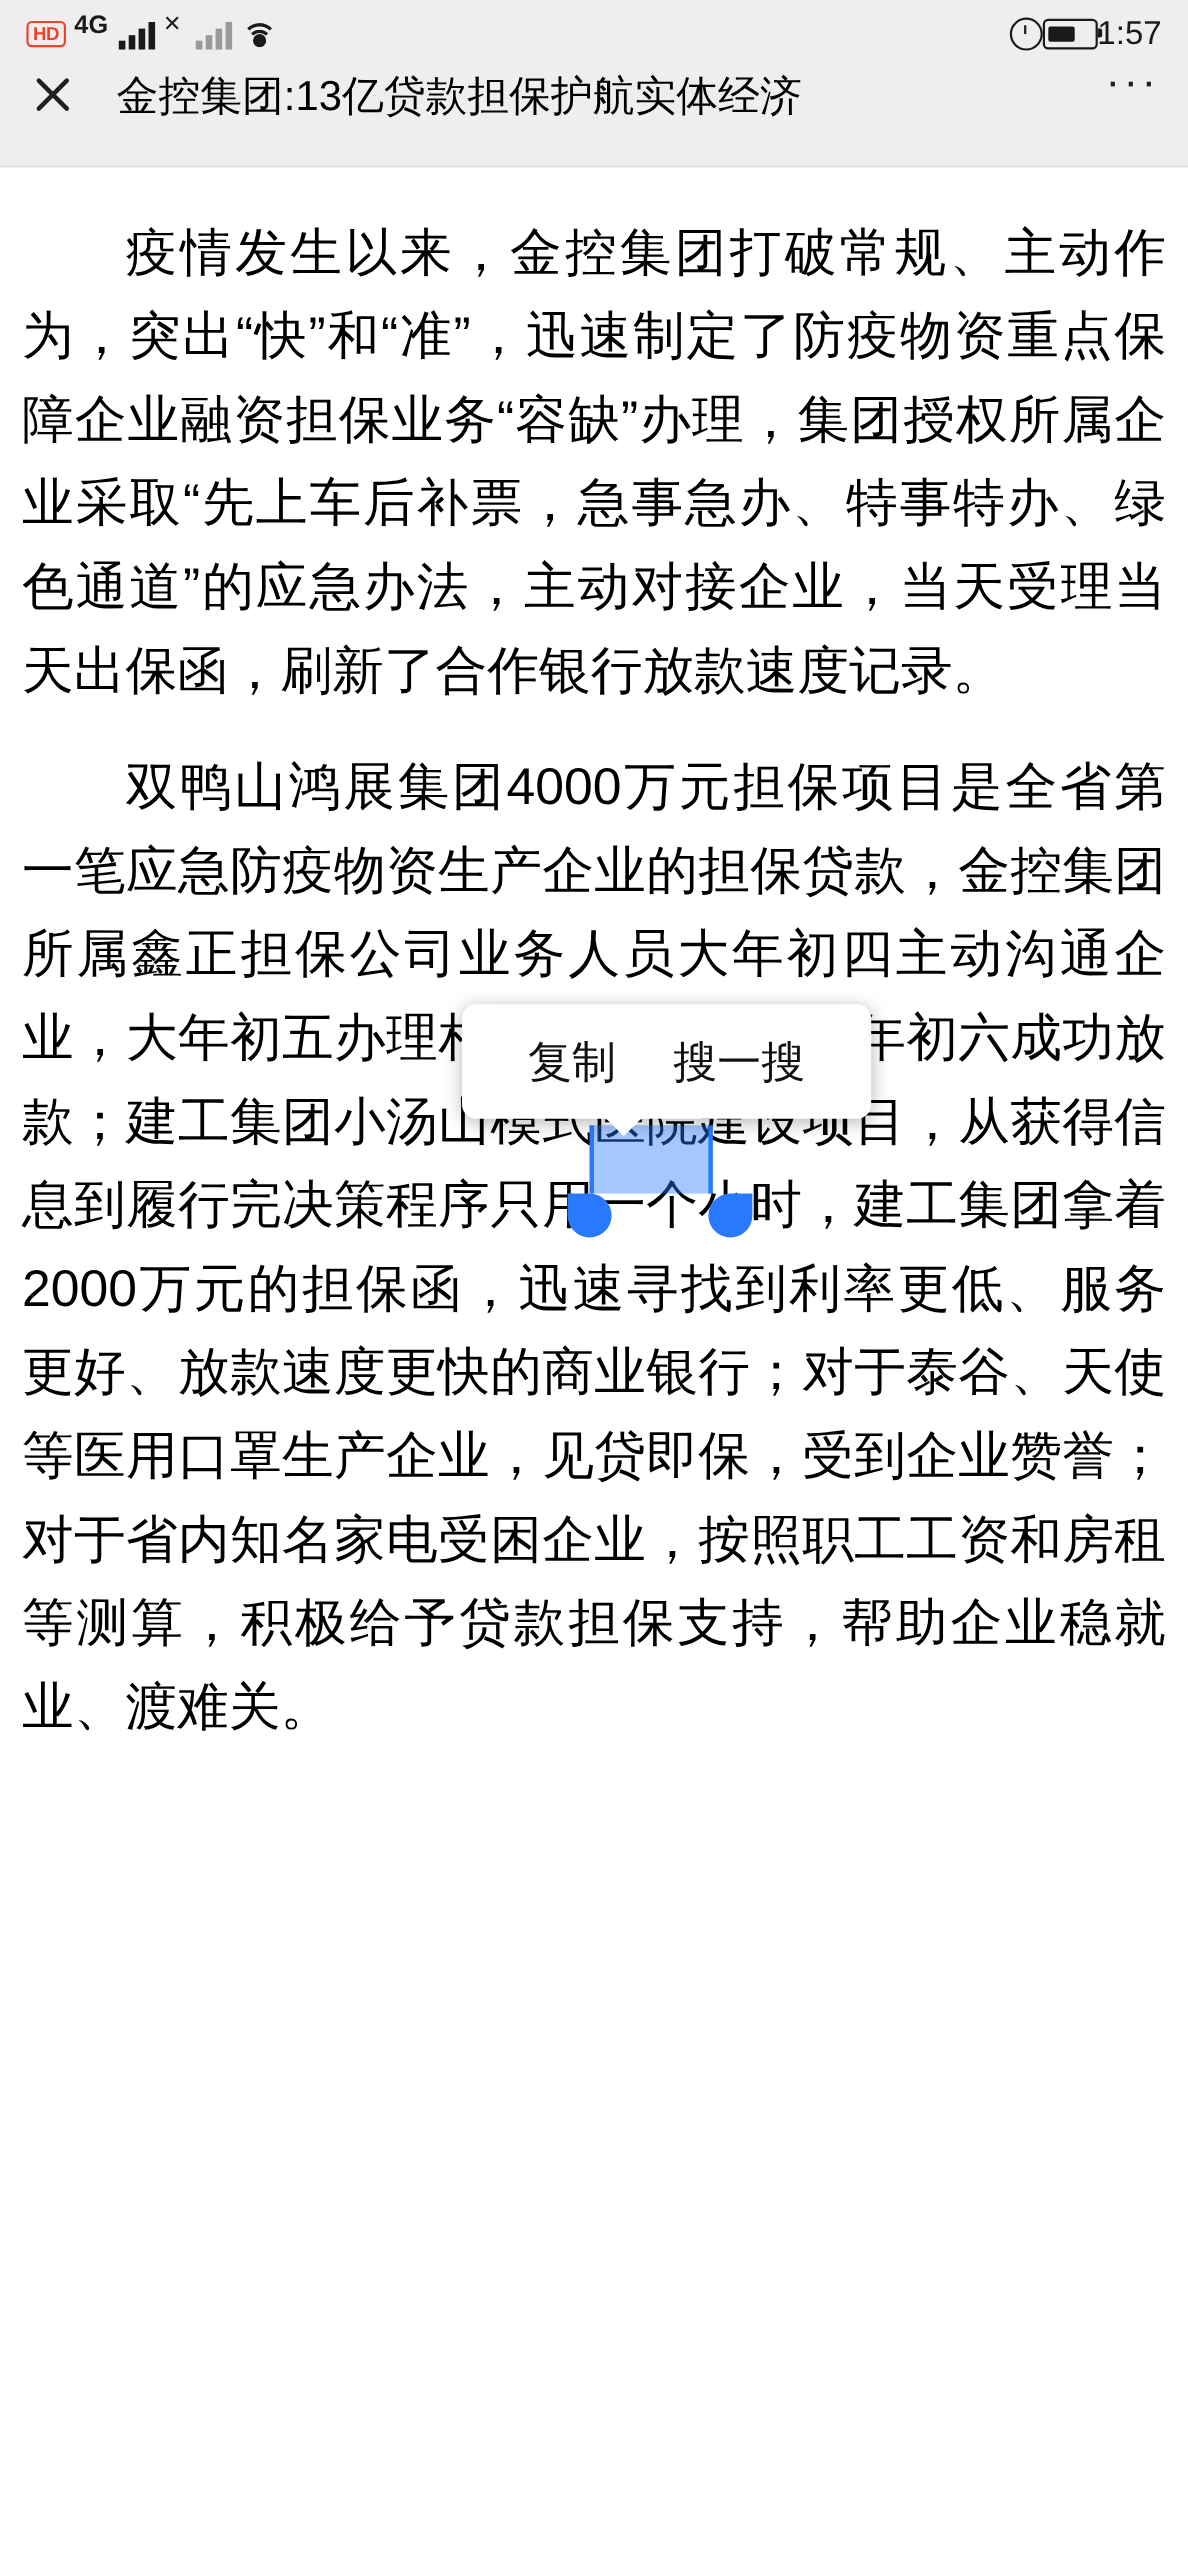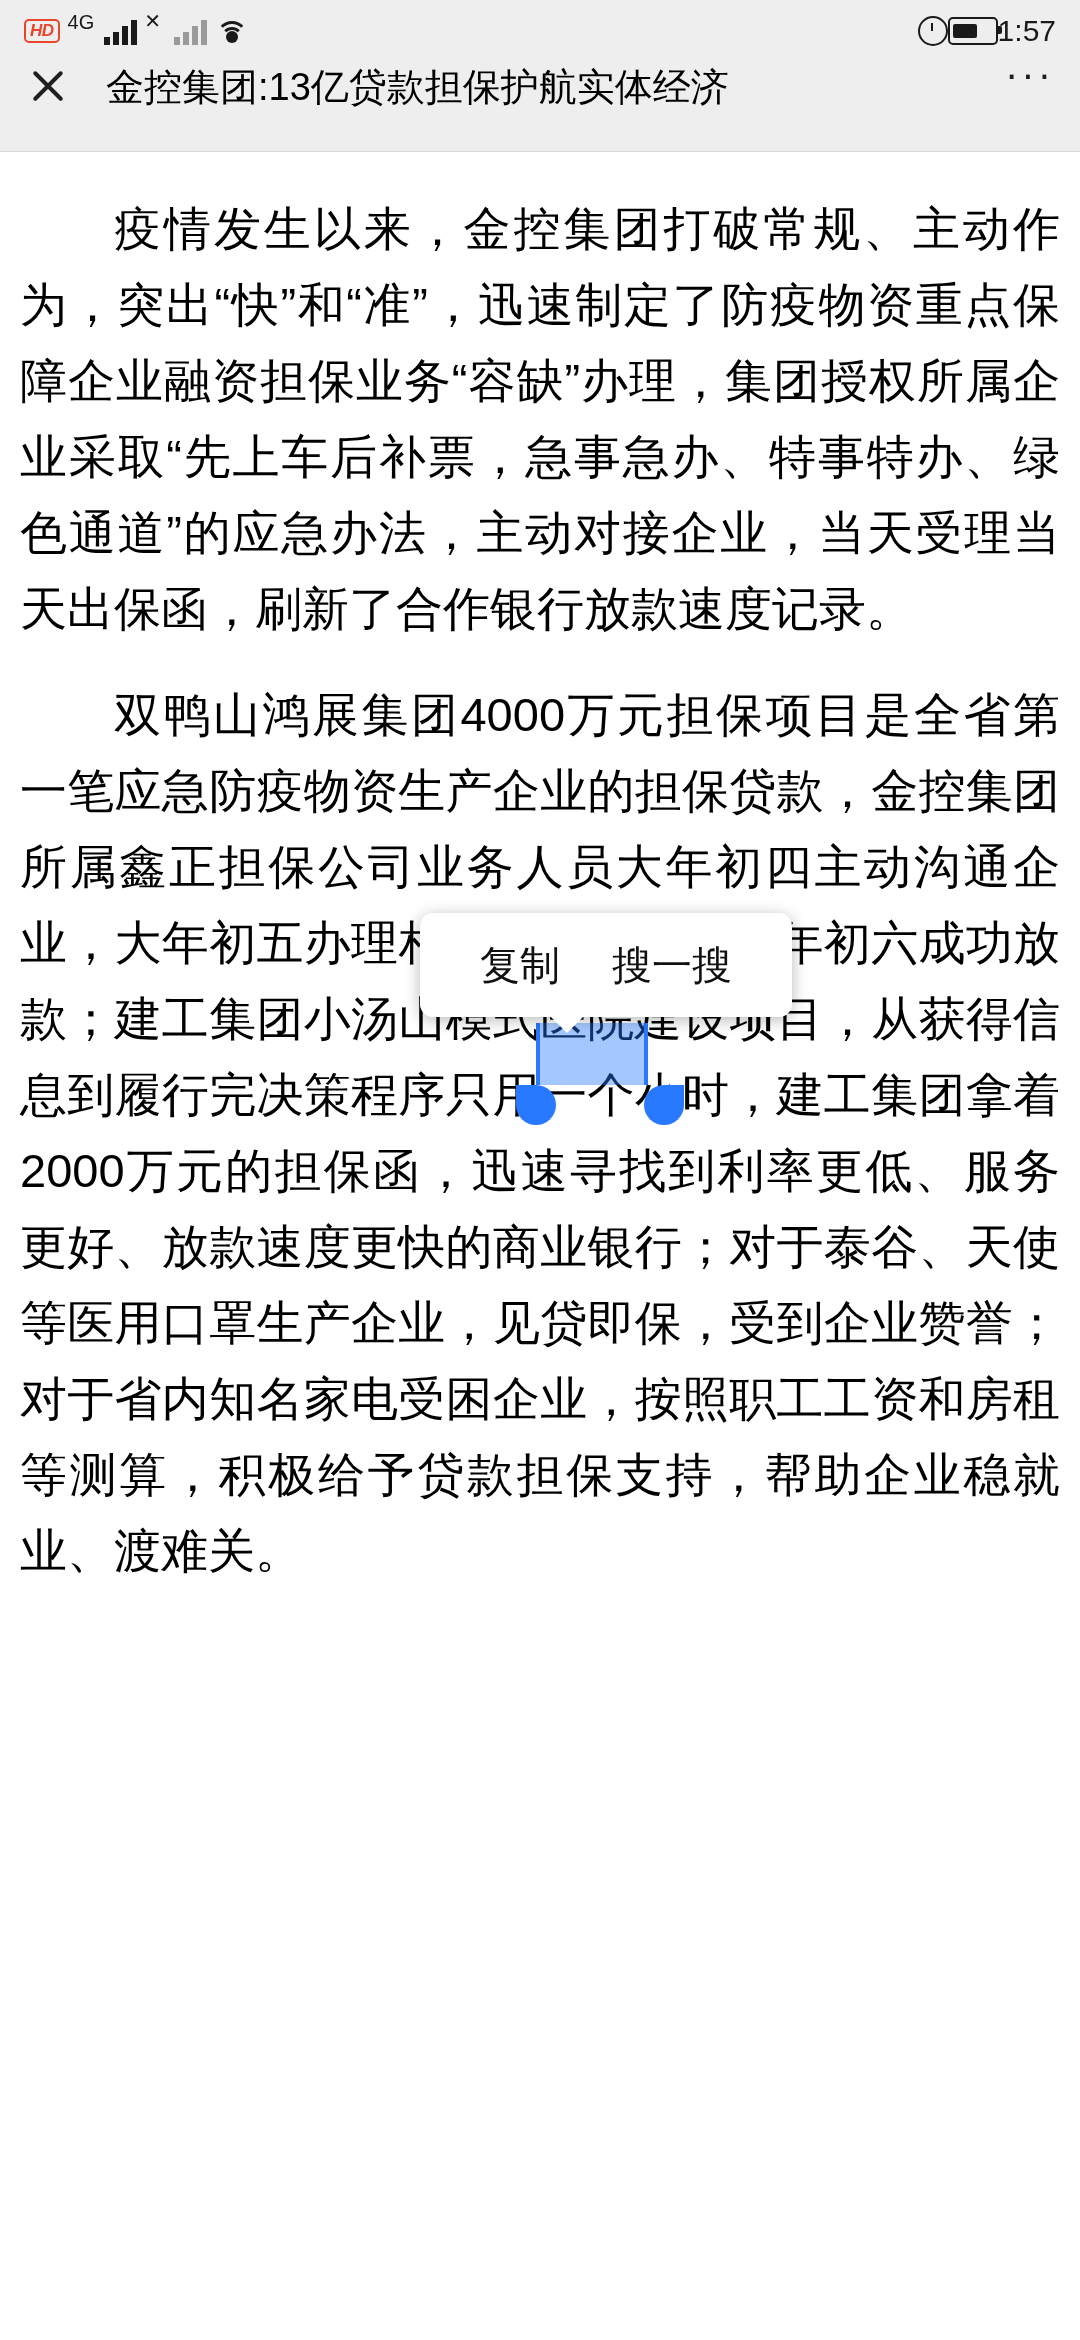--- a/index.html
+++ b/index.html
@@ -38,25 +38,24 @@
   }
   .hd-badge {
     border: 2px solid #e8452c;
     color: #e8452c;
     border-radius: 5px;
     font-size: 17px;
     font-weight: bold;
     padding: 1px 4px;
     line-height: 1.1;
     letter-spacing: -0.5px;
-    font-style: italic;
   }
   .net-label {
-    font-size: 20px;
-    font-weight: normal;
+    font-size: 23px;
+    font-weight: bold;
     position: relative;
     top: -9px;
     margin-left: -2px;
   }
   .bars {
     display: flex;
     align-items: flex-end;
     gap: 3px;
     height: 28px;
   }

